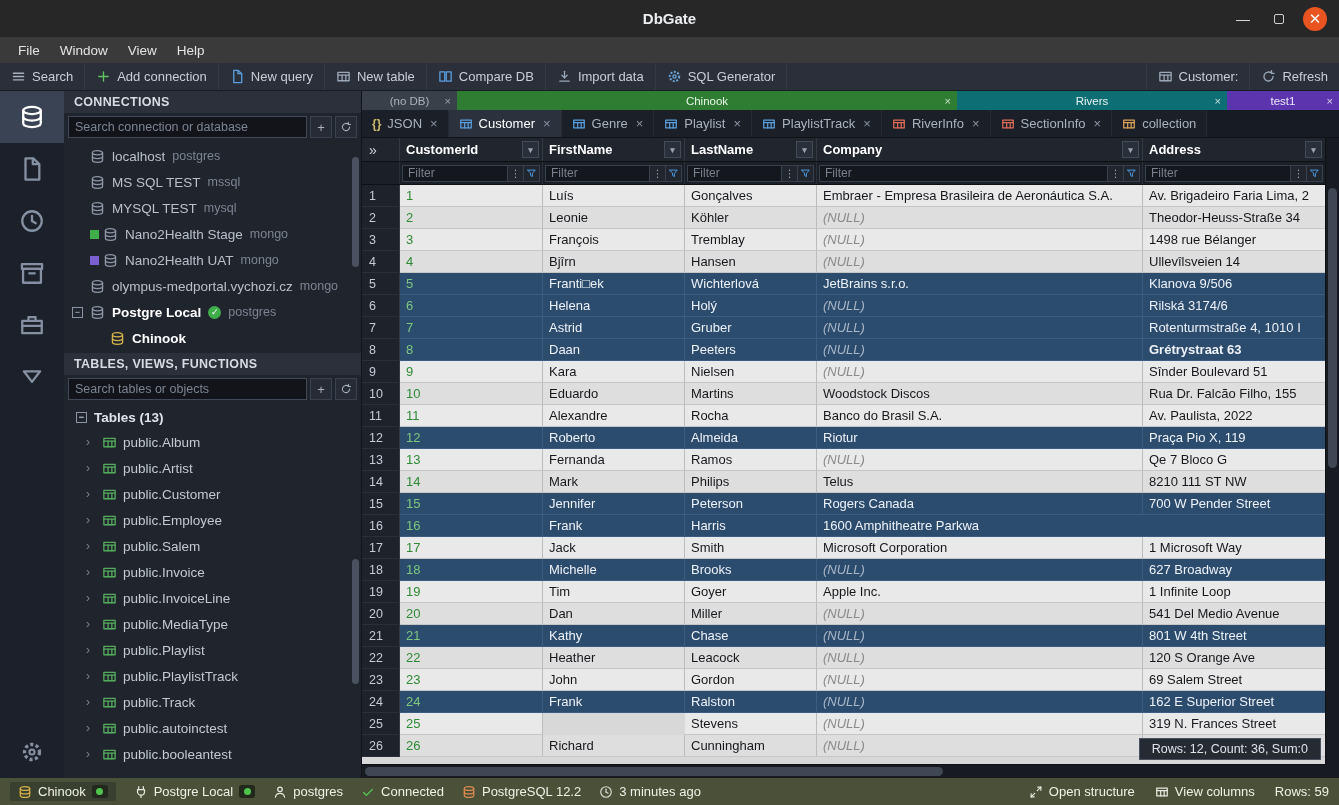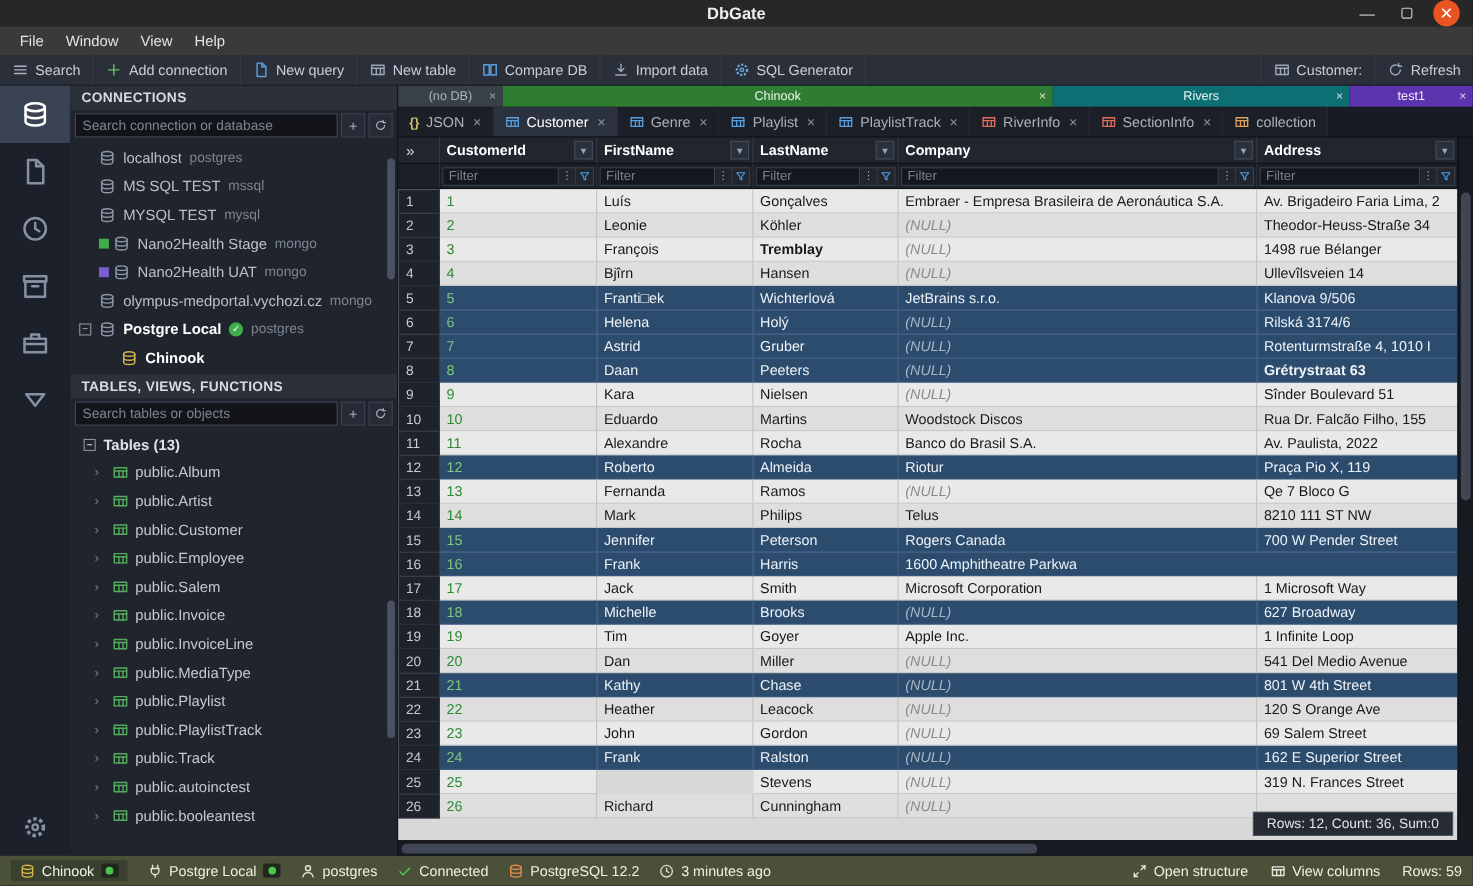--- a/index.html
+++ b/index.html
@@ -1,21 +1,21 @@
 <!DOCTYPE html>
 <html><head>
 <meta charset="utf-8">
 <style>
   *{box-sizing:border-box;margin:0;padding:0}
   html,body{background:#000}
   body{font-family:"Liberation Sans",sans-serif;-webkit-font-smoothing:antialiased}
   .window{width:1339px;height:805px;display:flex;flex-direction:column;overflow:hidden;background:#21252e}
 
   
-  .titlebar{height:24px;background:#272727;position:relative;display:flex;align-items:center;flex:none}
+  .titlebar{height:37px;background:#272727;position:relative;display:flex;align-items:center;flex:none}
   .title{position:absolute;left:0;right:0;text-align:center;color:#eceff1;font-weight:bold;font-size:15px}
   .win-controls{margin-left:auto;display:flex;align-items:center;gap:12px;padding-right:12px;z-index:2}
   .ctrl{width:24px;height:24px;border-radius:50%;display:flex;align-items:center;justify-content:center;color:#d6d6d6;font-size:14px}
   .ctrl.max span{width:10px;height:10px;border:1.5px solid #cfcfcf;border-radius:2px;display:block}
   .ctrl.close{background:#e95420;color:#fff;font-size:15px}
 
   
   .menubar{height:26px;background:#3a3a3a;display:flex;align-items:center;padding-left:8px;flex:none}
   .menu-item{color:#e3e3e3;font-size:13.5px;padding:3px 10px}
 
@@ -790,21 +790,21 @@
               <div class="g-cell" style="width: 132px;">Köhler</div>
               <div class="g-cell" style="width: 326px;">
                 <span class="nullv">(NULL)</span>
               </div>
               <div class="g-cell" style="flex: 1 1 0%; border-right: none;">Theodor-Heuss-Straße 34</div>
             </div>
             <div class="g-row">
               <div class="g-num">3</div>
               <div class="g-cell id" style="width: 143px;">3</div>
               <div class="g-cell" style="width: 142px;">François</div>
-              <div class="g-cell" style="width: 132px; font-weight: bold;">Tremblay</div>
+              <div class="g-cell" style="width: 132px;">Tremblay</div>
               <div class="g-cell" style="width: 326px;">
                 <span class="nullv">(NULL)</span>
               </div>
               <div class="g-cell" style="flex: 1 1 0%; border-right: none;">1498 rue Bélanger</div>
             </div>
             <div class="g-row">
               <div class="g-num">4</div>
               <div class="g-cell id" style="width: 143px;">4</div>
               <div class="g-cell" style="width: 142px;">Bjîrn</div>
               <div class="g-cell" style="width: 132px;">Hansen</div>

